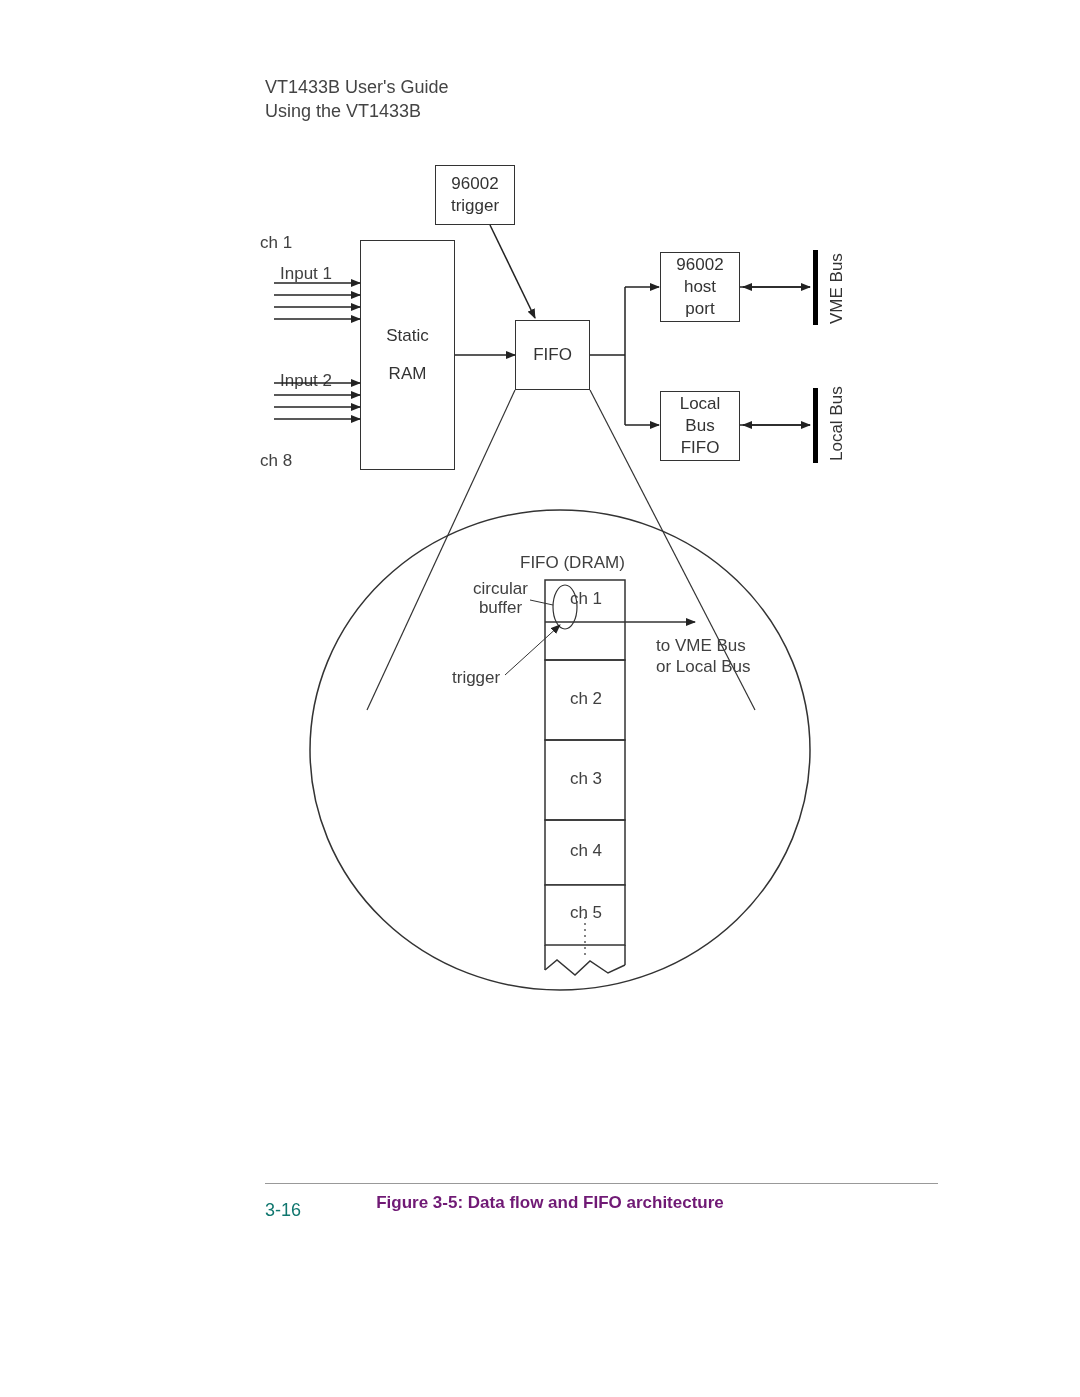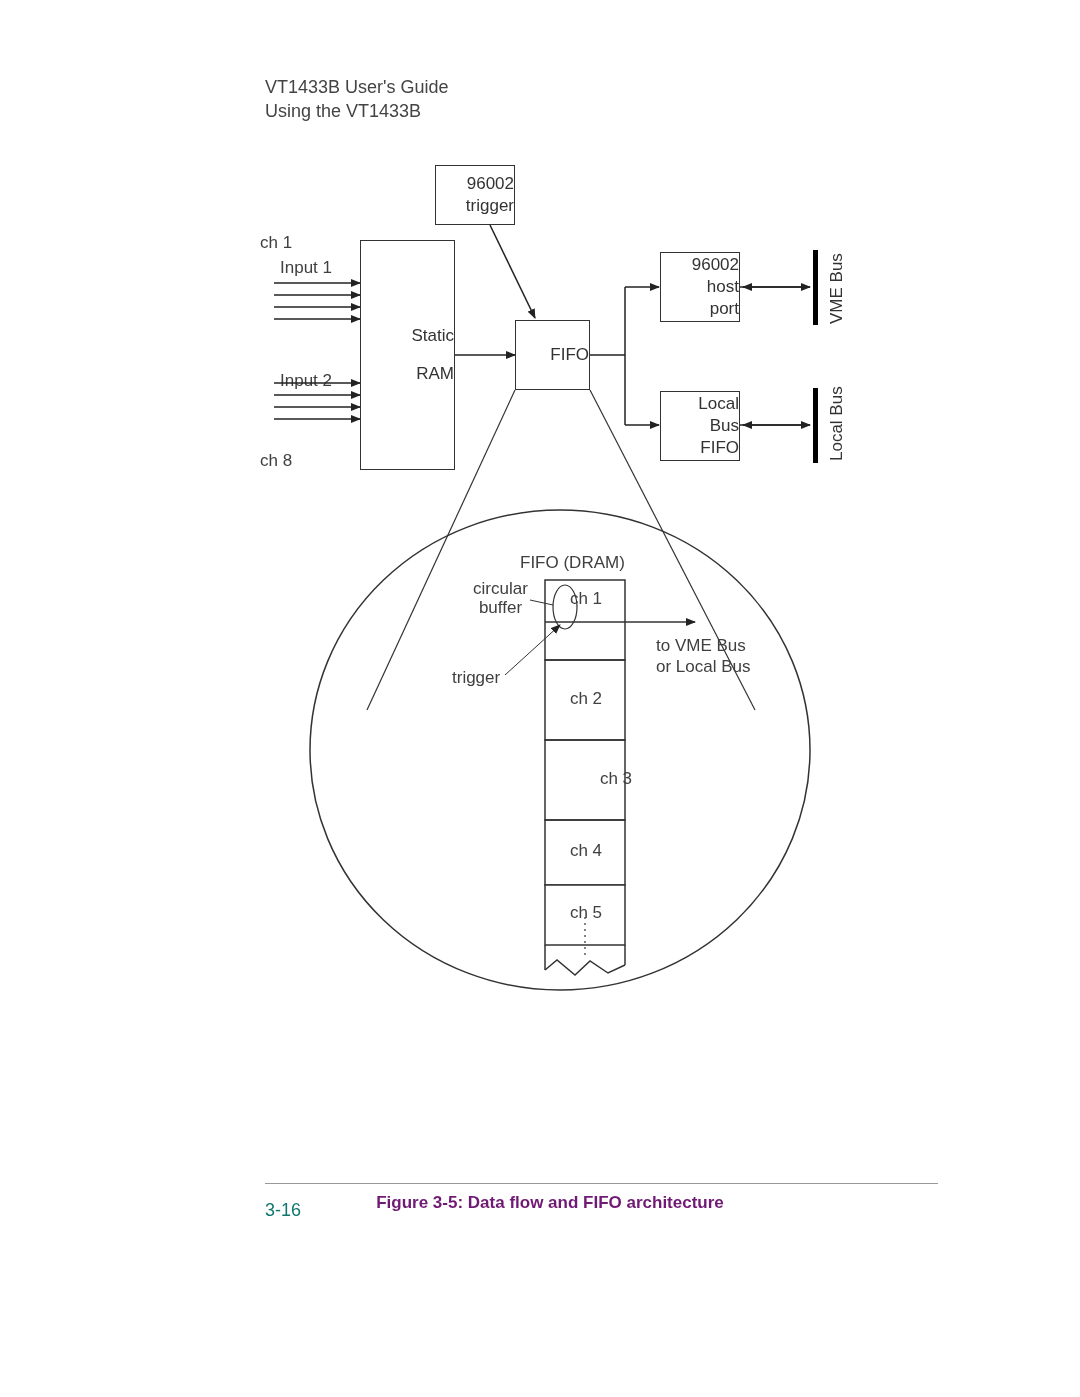--- a/index.html
+++ b/index.html
@@ -30,21 +30,21 @@
       top: 155px;
       width: 640px;
       height: 855px;
     }
     .box {
       position: absolute;
       border: 1.5px solid #333;
       background: #fff;
       display: flex;
       flex-direction: column;
-      align-items: flex-end;
+      align-items: center;
       justify-content: center;
       font-size: 17px;
       line-height: 1.3;
       text-align: center;
     }
     .label {
       position: absolute;
       font-size: 17px;
       color: #404040;
     }
@@ -100,21 +100,21 @@
 
   <div class="diagram">
 
     <div class="box" style="left:205px; top:10px; width:80px; height:60px;">
       <span>96002</span>
       <span>trigger</span>
     </div>
 
     <div class="label" style="left:30px; top:78px;">ch 1</div>
 
-    <div class="label" style="left:50px; top:103px;">Input 1</div>
+    <div class="label" style="left:50px; top:109px;">Input 1</div>
     <div class="label" style="left:50px; top:209px;margin-top:7px;">Input 2</div>
     <div class="label" style="left:30px; top:296px;">ch 8</div>
 
     <div class="box" style="left:130px; top:85px; width:95px; height:230px;">
       <span>Static</span>
       <span style="height:16px;"></span>
       <span>RAM</span>
     </div>
 
     <div class="box" style="left:285px; top:165px; width:75px; height:70px;">
@@ -203,21 +203,21 @@
 
     <div class="label" style="left:222px; top:513px;">trigger</div>
 
     <div class="label" style="left:426px; top:480px; line-height:1.25;">
       <div>to VME Bus</div>
       <div>or Local Bus</div>
     </div>
 
     <div class="label seglabel" style="left:336px; top:434px; width:40px;">ch 1</div>
     <div class="label seglabel" style="left:336px; top:534px; width:40px;">ch 2</div>
-    <div class="label seglabel" style="left:336px; top:614px; width:40px;margin-left:30px;">ch 3</div>
+    <div class="label seglabel" style="left:336px; top:614px; width:40px;">ch 3</div>
     <div class="label seglabel" style="left:336px; top:686px; width:40px;">ch 4</div>
     <div class="label seglabel" style="left:336px; top:748px; width:40px;">ch 5</div>
 
     <div class="caption">Figure 3-5:  Data flow and FIFO architecture</div>
 
   </div>
 
   <div class="hr"></div>
   <div class="pagenum">3-16</div>
 

